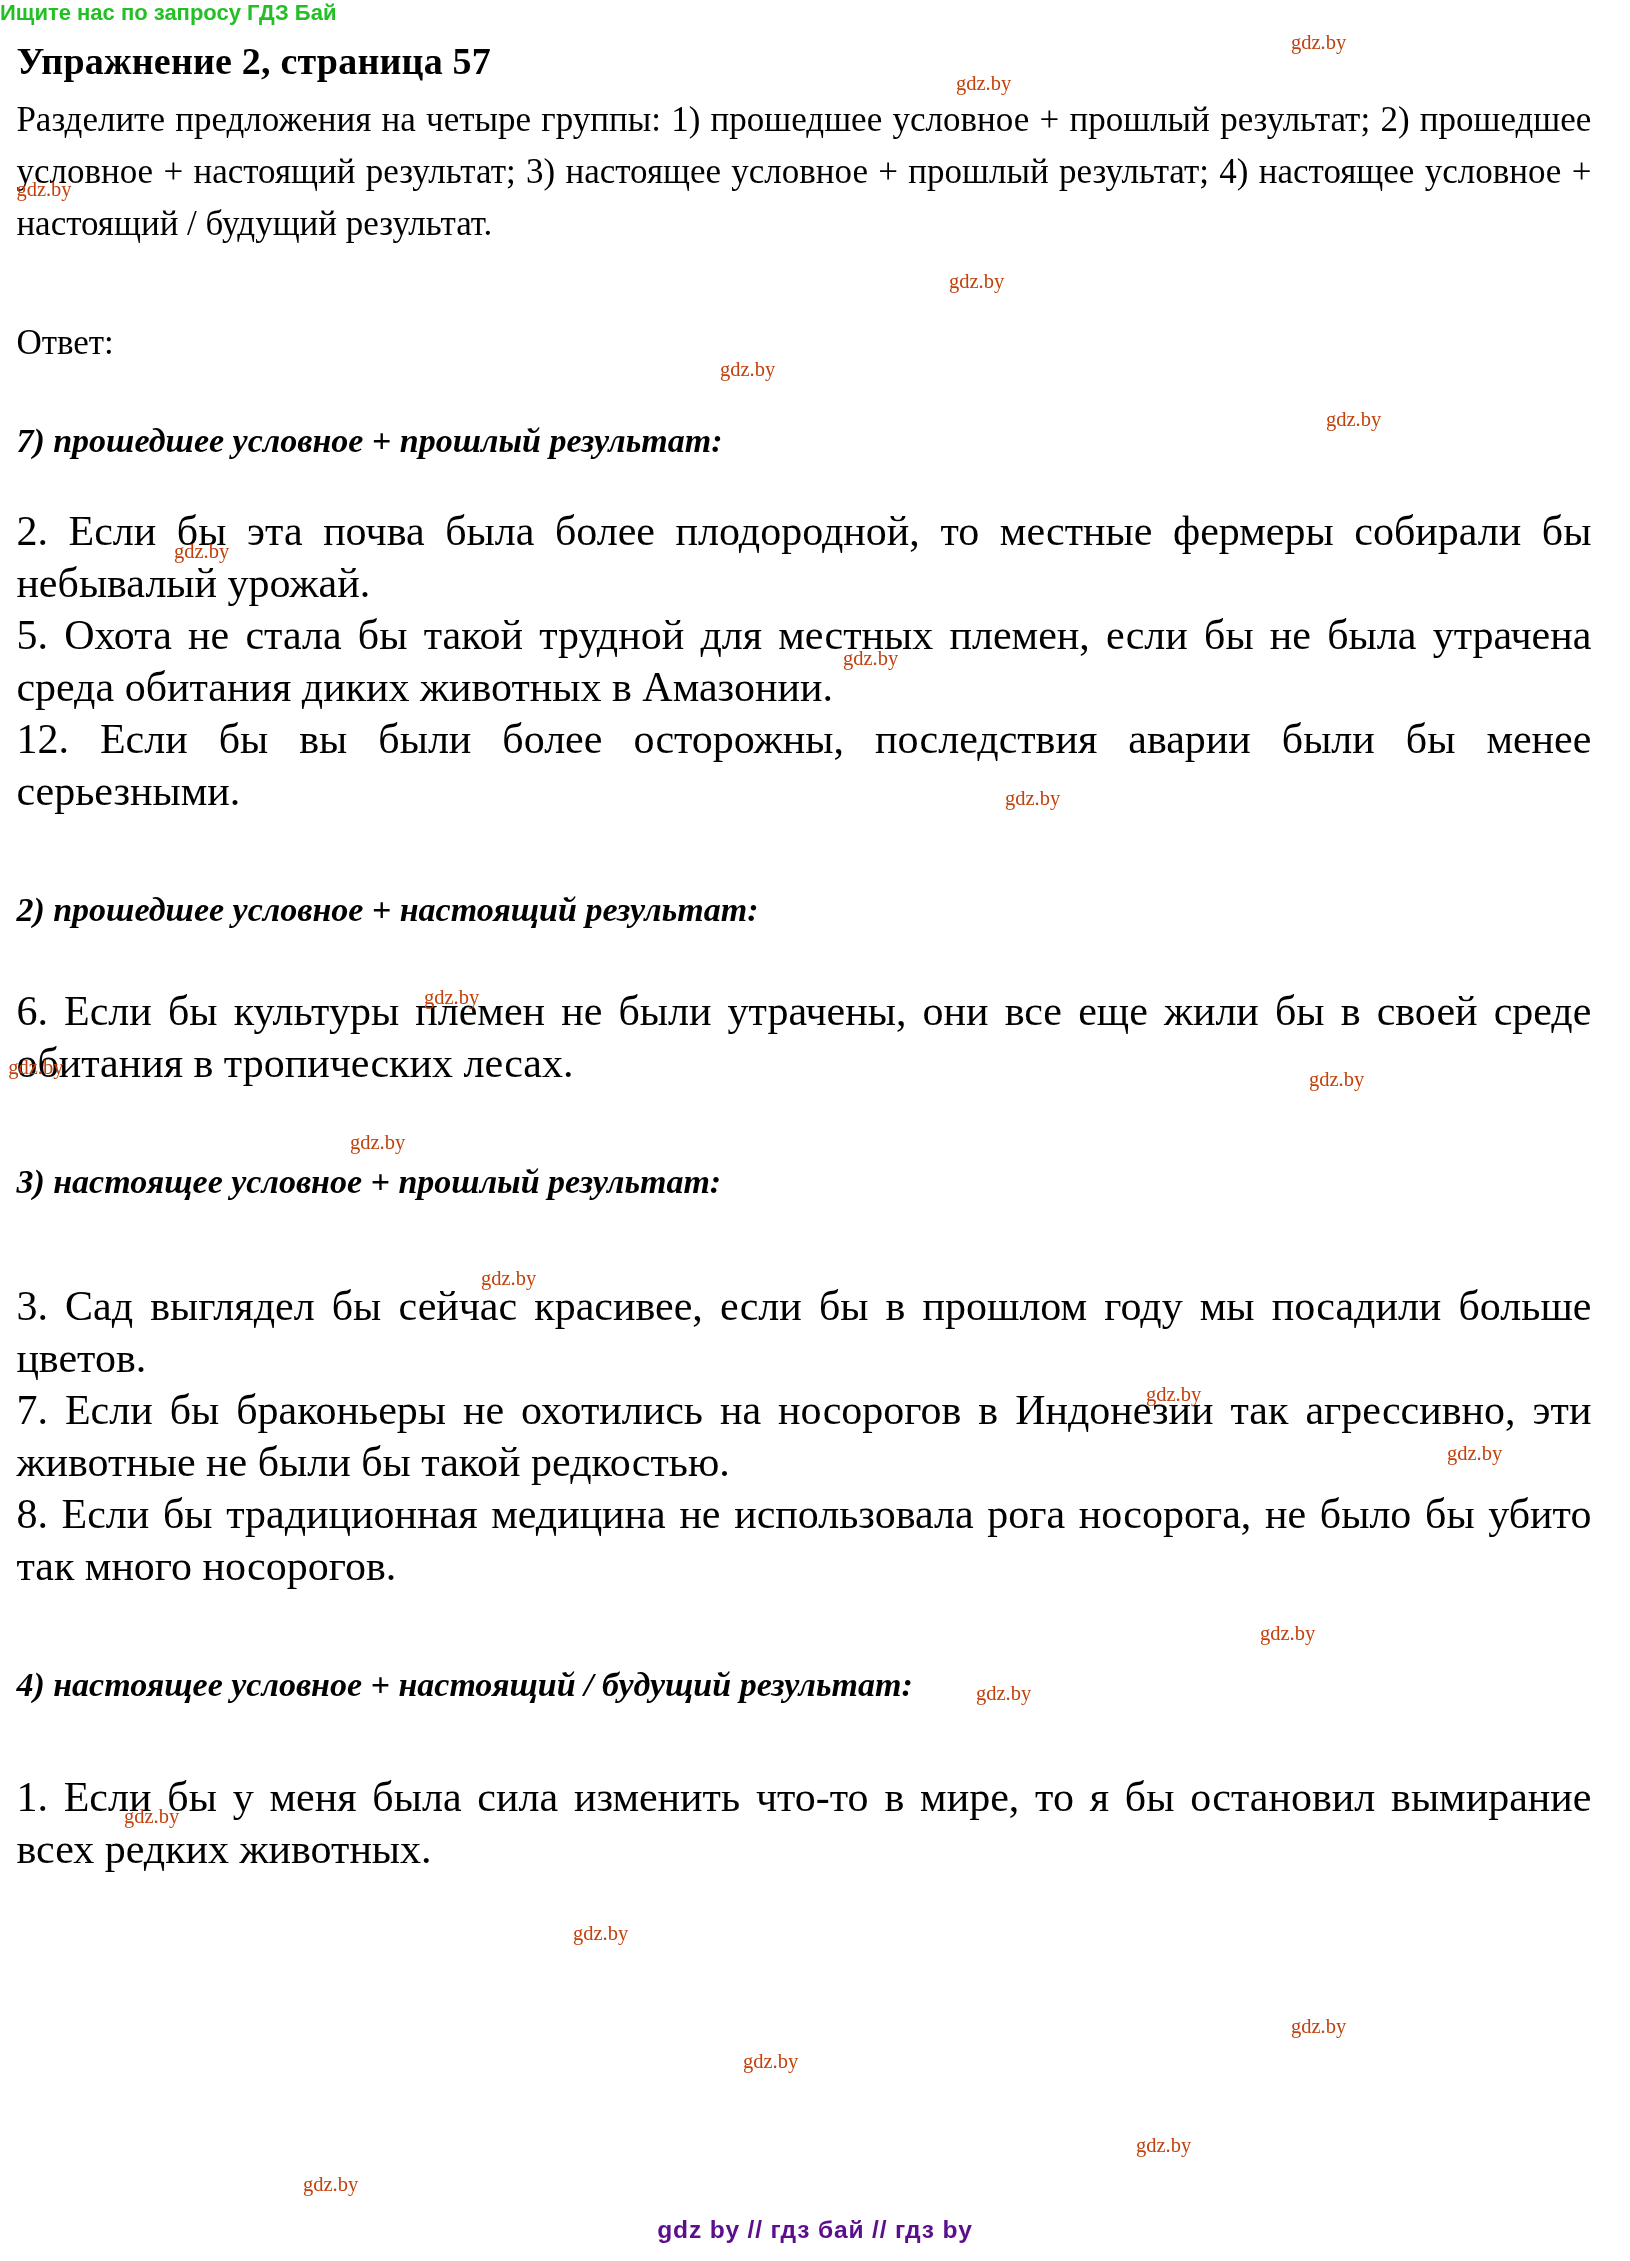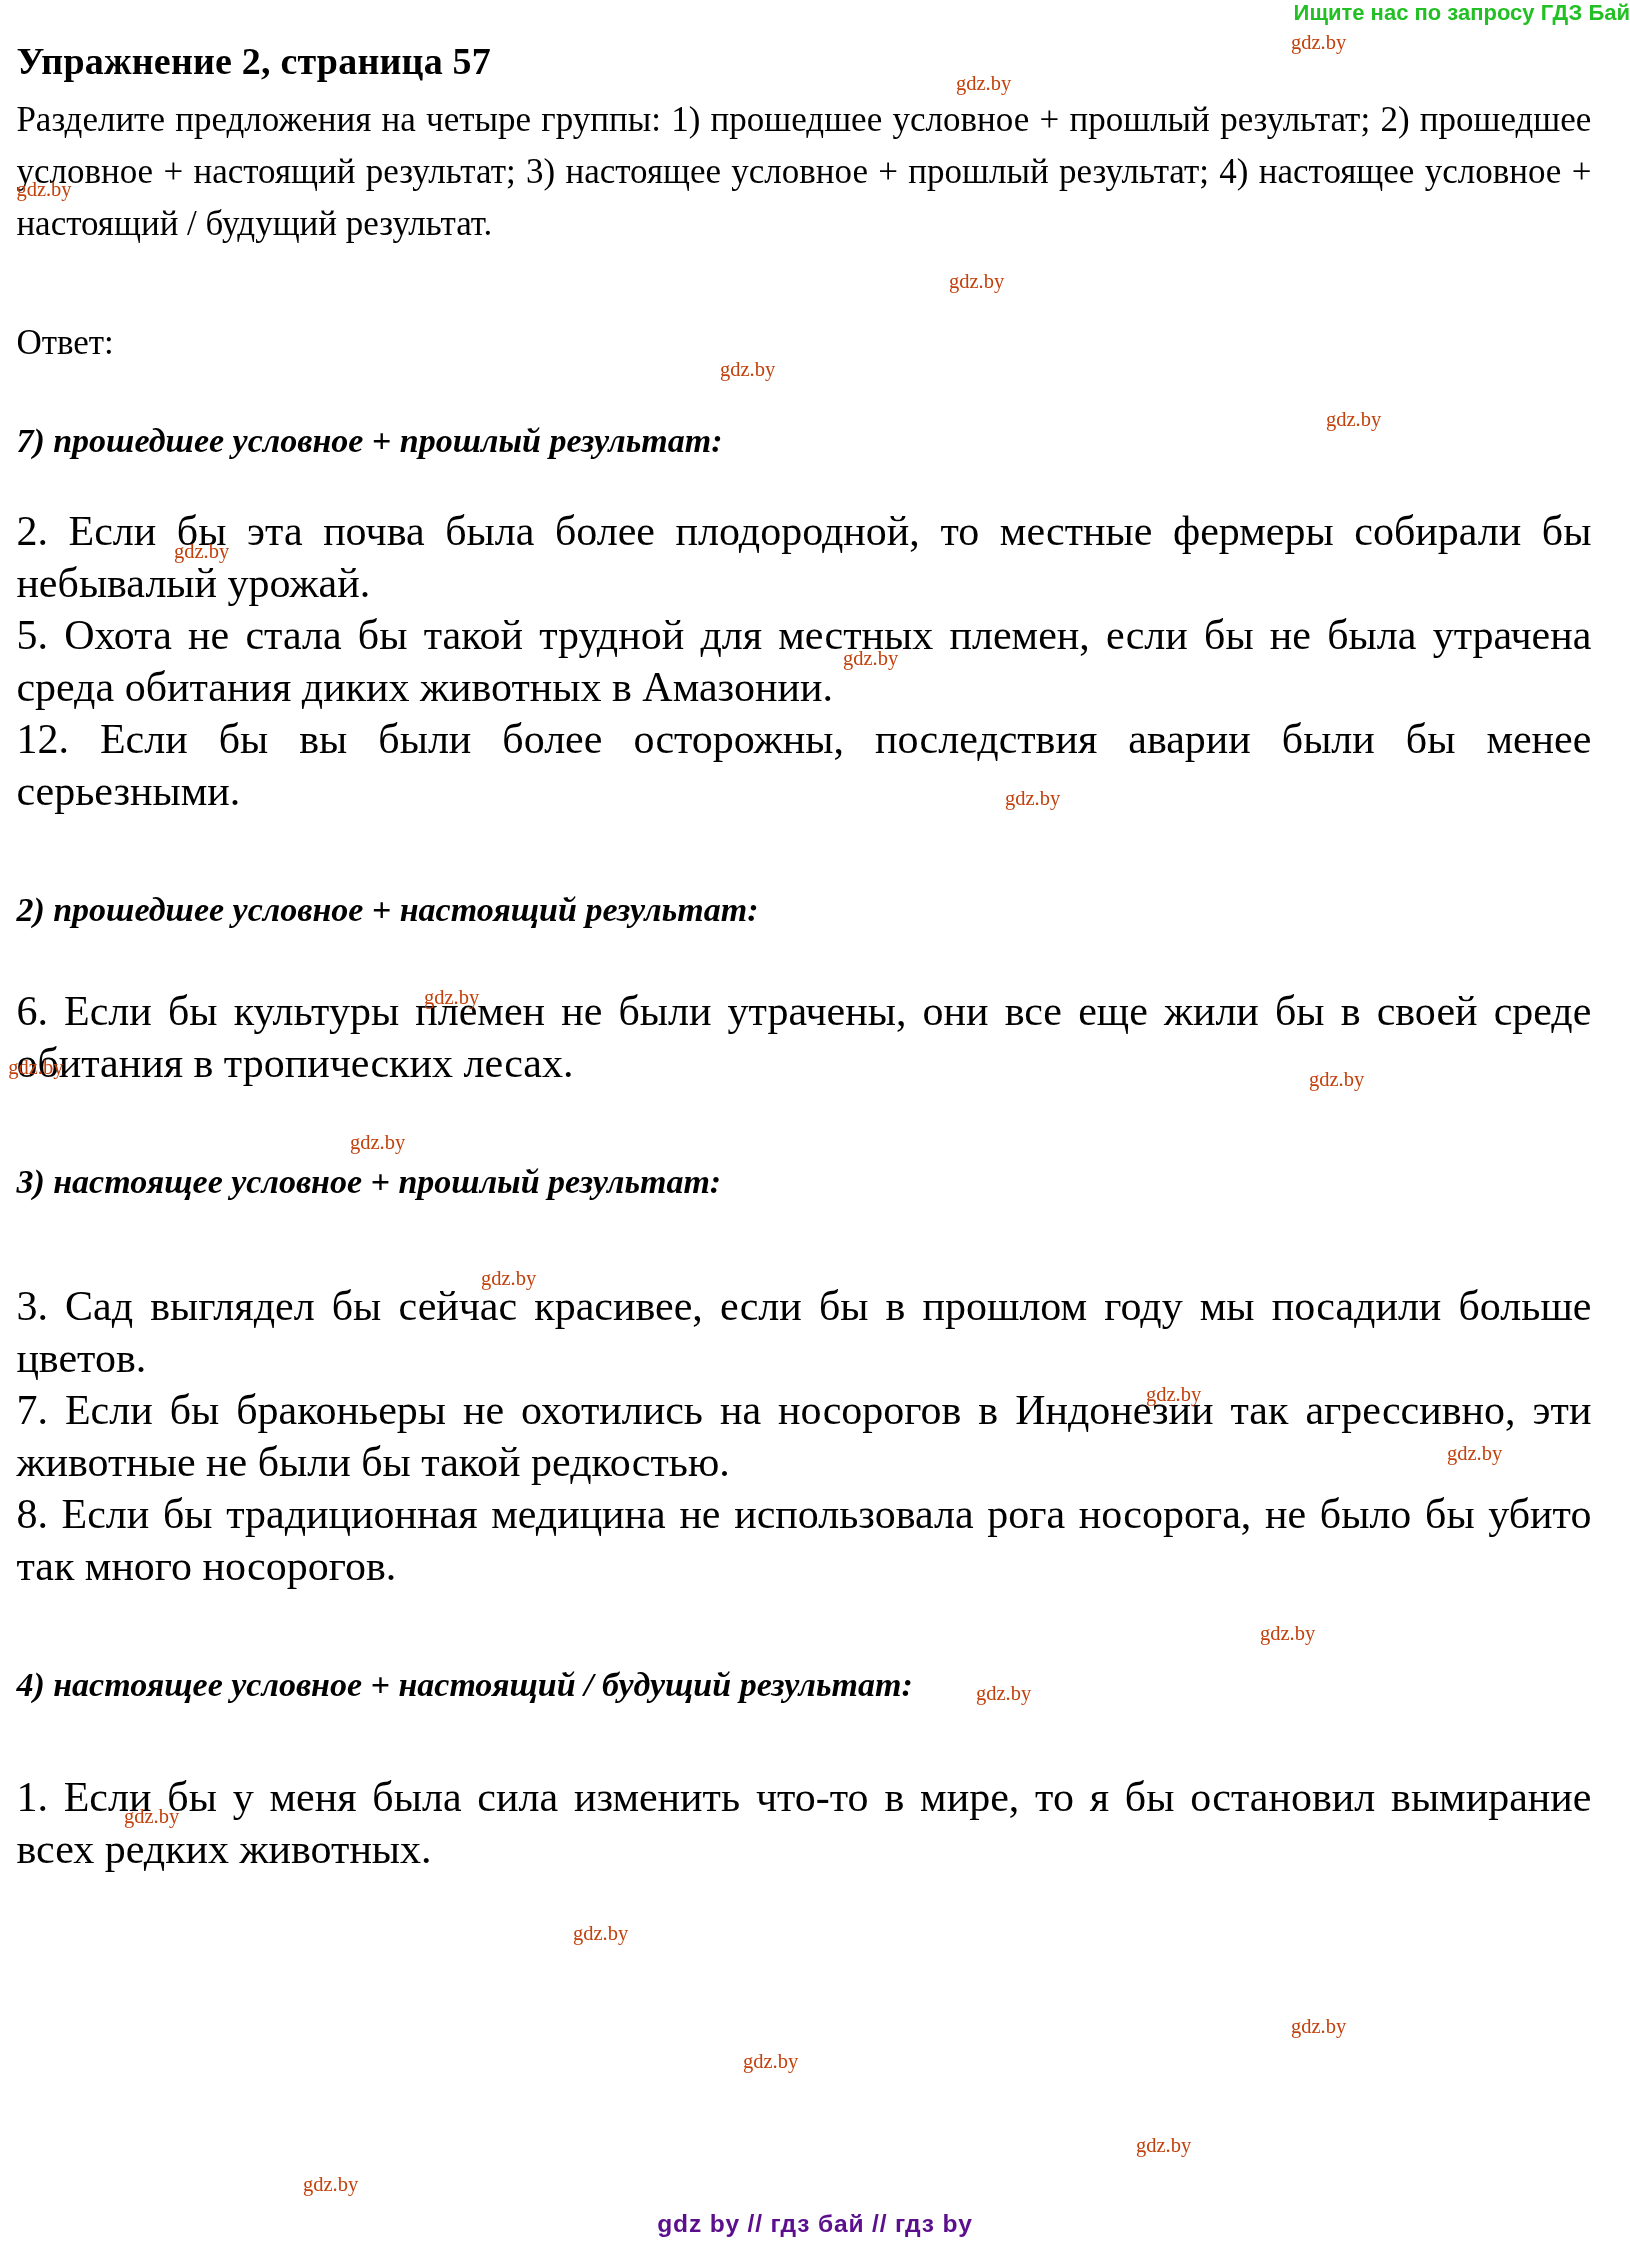--- a/index.html
+++ b/index.html
@@ -24,21 +24,21 @@
     height: 2261px;
     box-sizing: border-box;
   }
 
   
   .promo-banner {
     position: absolute;
     top: 0px;
     left: 0;
     width: 100%;
-    text-align: right;
+    text-align: left;
     font-family: "Liberation Sans", "DejaVu Sans", sans-serif;
     font-size: 22px;
     font-weight: 700;
     color: #22c024;
     letter-spacing: 0px;
     line-height: 26px;
   }
 
   
   .content {
@@ -107,21 +107,21 @@
     color: #c2410c;
     white-space: nowrap;
     pointer-events: none;
     z-index: 5;
   }
 
   
   .footer-strip {
     position: absolute;
     left: 0;
-    bottom: 23px;
+    bottom: 17px;
     width: 100%;
     text-align: center;
     font-family: "Liberation Sans", "DejaVu Sans", sans-serif;
     font-size: 24.6px;
     font-weight: 600;
     color: #5b0f8c;
     letter-spacing: 0.8px;
   }
 </style>
 </head>

